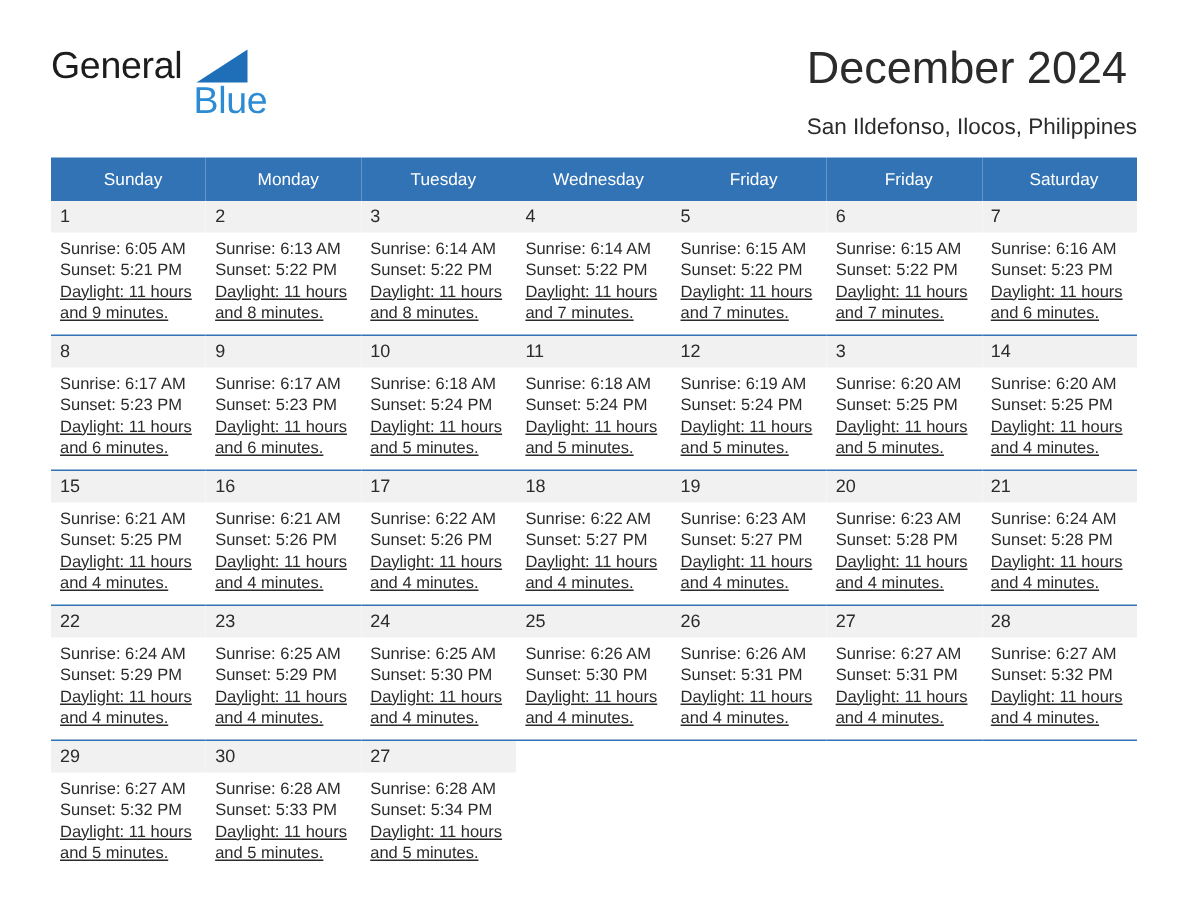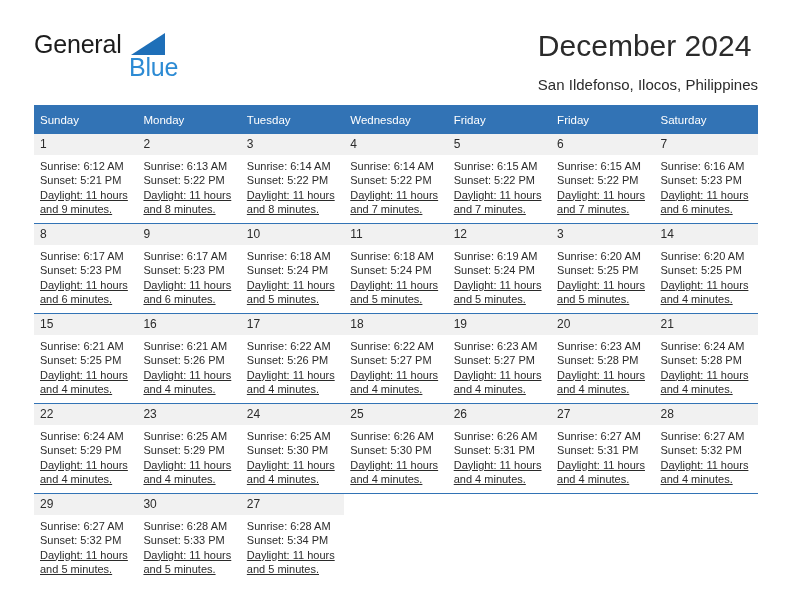--- a/index.html
+++ b/index.html
@@ -93,21 +93,21 @@
     top: 105px;
     width: 724px;
     border-collapse: collapse;
     table-layout: fixed;
   }
   .calendar th {
     background: #3273b5;
     color: #ffffff;
     font-size: 11.5px;
     font-weight: normal;
-    text-align: left;
+    text-align: center;
     padding: 5px 0 5px 6px;
     height: 19px;
     border: none;
   }
   .calendar td {
     vertical-align: top;
     padding: 0;
     border: none;
     border-top: 1px solid #3273b5;
     height: 89px;
@@ -171,21 +171,21 @@
         <th>Friday</th>
         <th>Saturday</th>
       </tr>
     </thead>
     <tbody>
 
       <tr class="week-row">
         <td>
           <div class="daynum">1</div>
           <div class="detail">
-            <div>Sunrise: 6:12 AM</div>
+            <div>Sunrise: 6:05 AM</div>
             <div>Sunset: 5:21 PM</div>
             <div class="wrap">Daylight: 11 hours and 9 minutes.</div>
           </div>
         </td>
         <td>
           <div class="daynum">2</div>
           <div class="detail">
             <div>Sunrise: 6:13 AM</div>
             <div>Sunset: 5:22 PM</div>
             <div class="wrap">Daylight: 11 hours and 8 minutes.</div>

